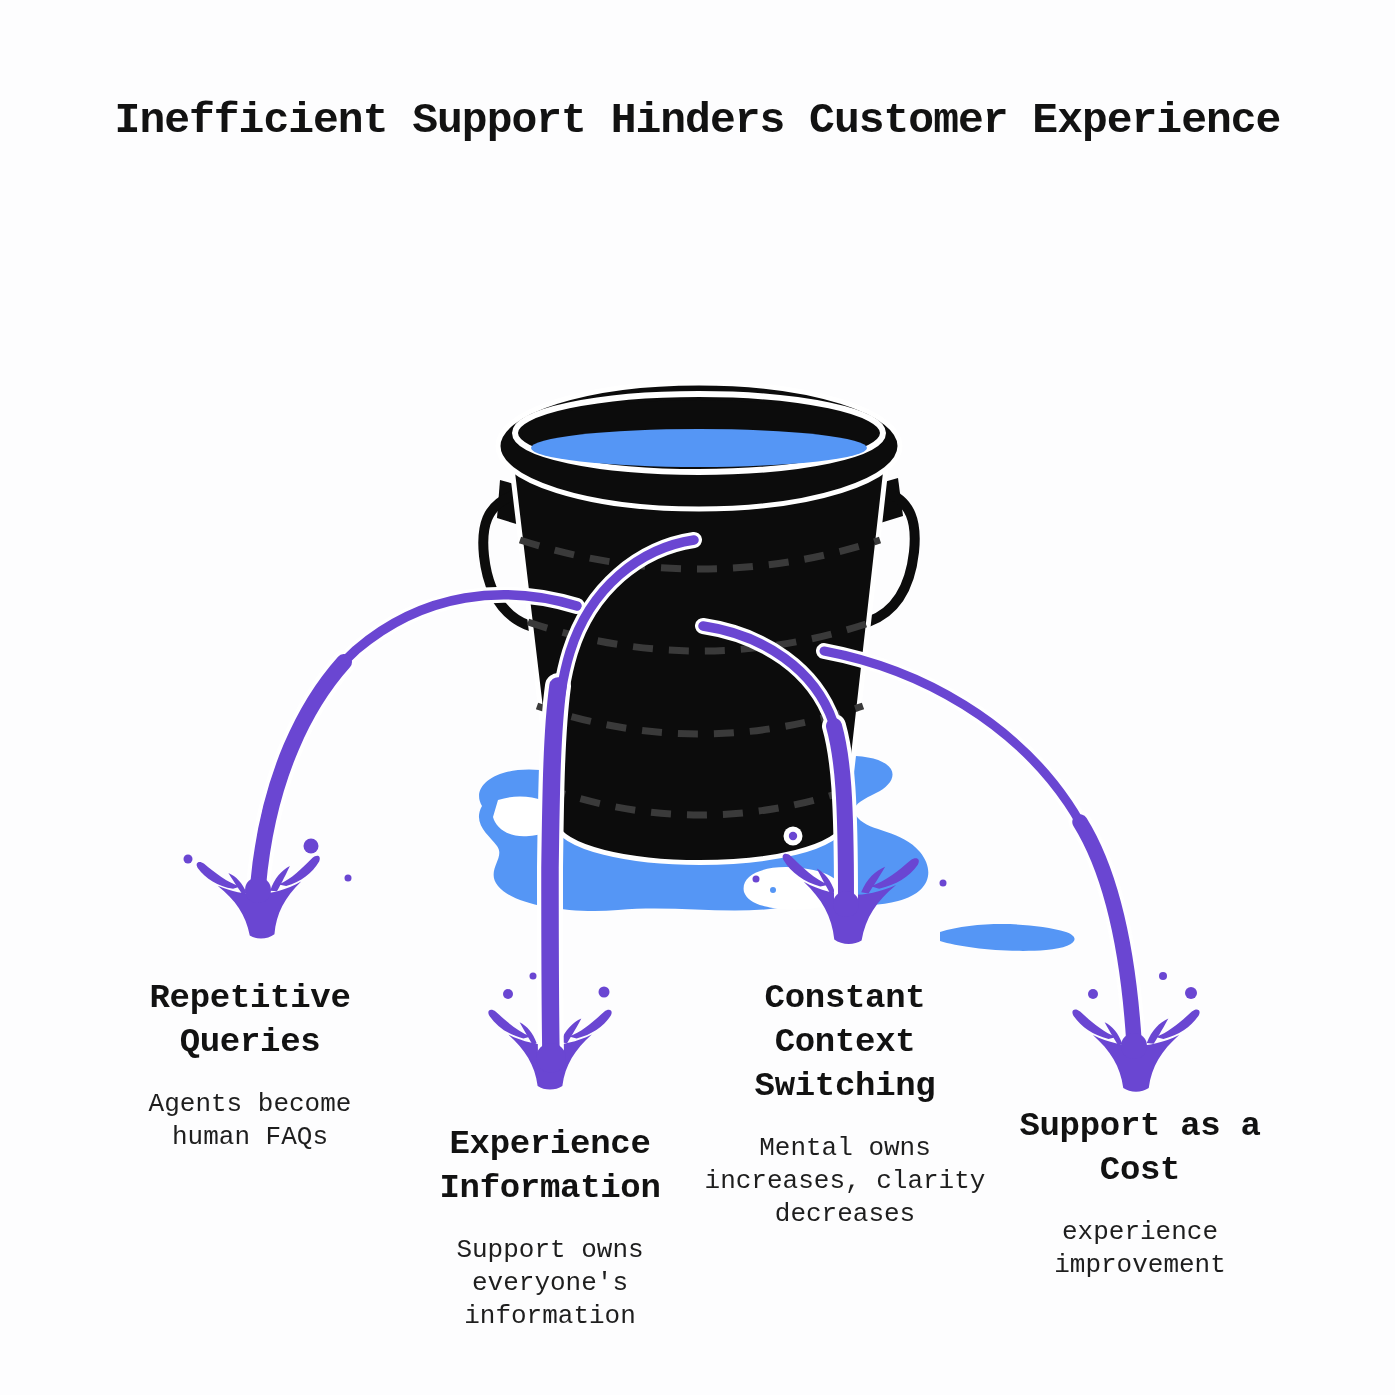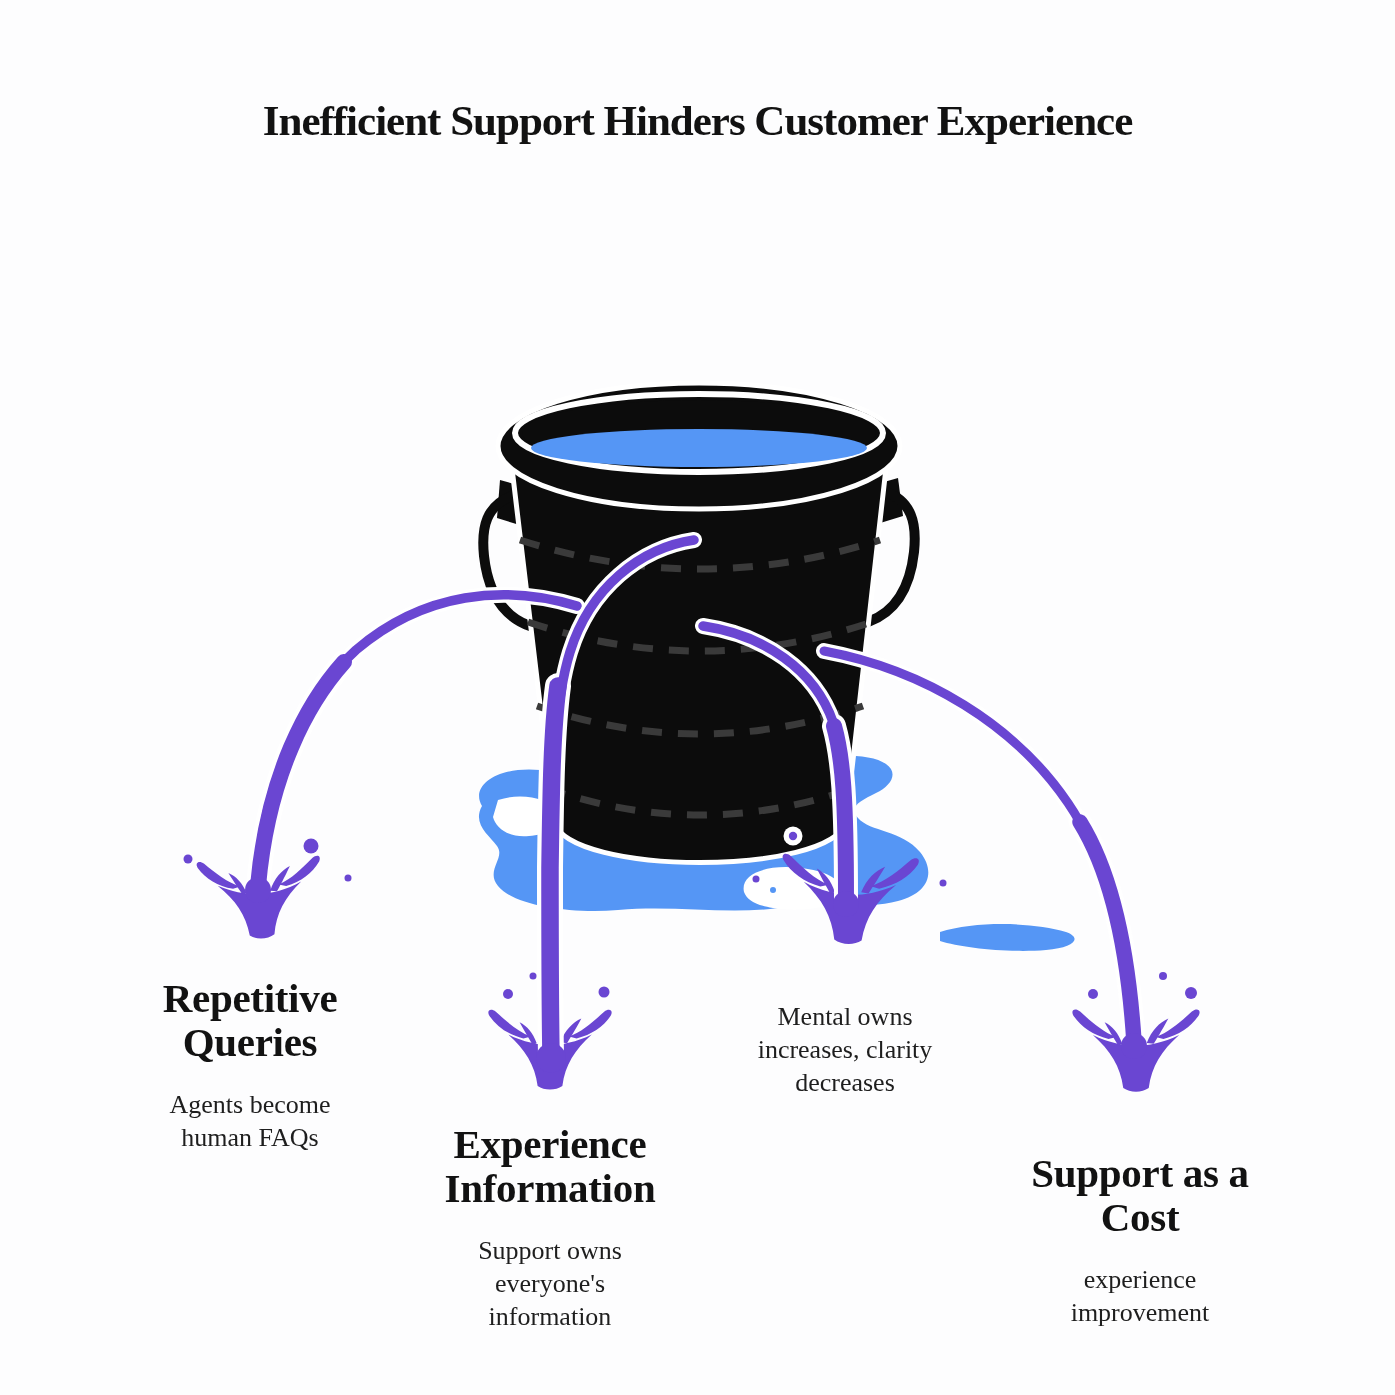--- a/index.html
+++ b/index.html
@@ -1,42 +1,42 @@
 <!DOCTYPE html>
 <html style="--background: #fdfdfe; --ink: #121212; --desc-ink: #1e1e1e; --purple: #6a46d2; --blue: #5596f5; --bucket-black: #0c0c0c; --dash-gray: #3a3a3a;"><head>
 <meta charset="utf-8">
 <style>
   html,body{margin:0;padding:0;background:#ffffff;}
   .canvas{
     position:relative;
     width:1395px;height:1395px;
     background:var(--background,#fdfdfe);
-    font-family:Liberation Serif, serif;
+    font-family:Liberation Mono, monospace;
     overflow:hidden;
   }
   .art{position:absolute;left:0;top:0;width:1395px;height:1395px;}
   .title{
     position:absolute;top:96px;left:0;width:100%;
     text-align:center;font-size:43px;font-weight:700;
     letter-spacing:-1px;color:var(--ink,#121212);
   }
   .col{position:absolute;width:300px;text-align:center;}
   .col .heading{
-    font-size:41px;font-weight:700;line-height:44px;
+    font-size:34px;font-weight:700;line-height:44px;
     letter-spacing:-0.3px;color:var(--ink,#121212);
   }
   .col .desc{
     margin-top:24px;font-size:26px;line-height:33px;
     color:var(--desc-ink,#1e1e1e);
   }
   .line{white-space:nowrap;}
   .col-1{left:100px;top:976px;}
   .col-2{left:400px;top:1122px;}
   .col-3{left:695px;top:976px;}
-  .col-4{left:990px;top:1151px;}
+  .col-4{left:990px;top:1104px;}
 
   
   .black-fill{fill:var(--bucket-black,#0c0c0c);}
   .blue-fill{fill:var(--blue,#5596f5);}
   .purple-fill{fill:var(--purple,#6a46d2);}
   .white-fill{fill:#ffffff;}
   .body-outline{stroke:#ffffff;stroke-width:5;stroke-linejoin:round;}
   .rim-outline{stroke:#ffffff;stroke-width:5;}
   .white-ring{fill:none;stroke:#ffffff;stroke-width:6;}
   .dash{fill:none;stroke:var(--dash-gray,#3a3a3a);stroke-width:7;stroke-dasharray:20 16;}
@@ -160,20 +160,25 @@
       <div class="line">Information</div>
     </div>
     <div class="desc">
       <div class="line">Support owns</div>
       <div class="line">everyone's</div>
       <div class="line">information</div>
     </div>
   </div>
 
   <div class="col col-3">
+    <div class="heading">
+      <div class="line">Constant</div>
+      <div class="line">Context</div>
+      <div class="line">Switching</div>
+    </div>
     <div class="desc">
       <div class="line">Mental owns</div>
       <div class="line">increases, clarity</div>
       <div class="line">decreases</div>
     </div>
   </div>
 
   <div class="col col-4">
     <div class="heading">
       <div class="line">Support as a</div>

